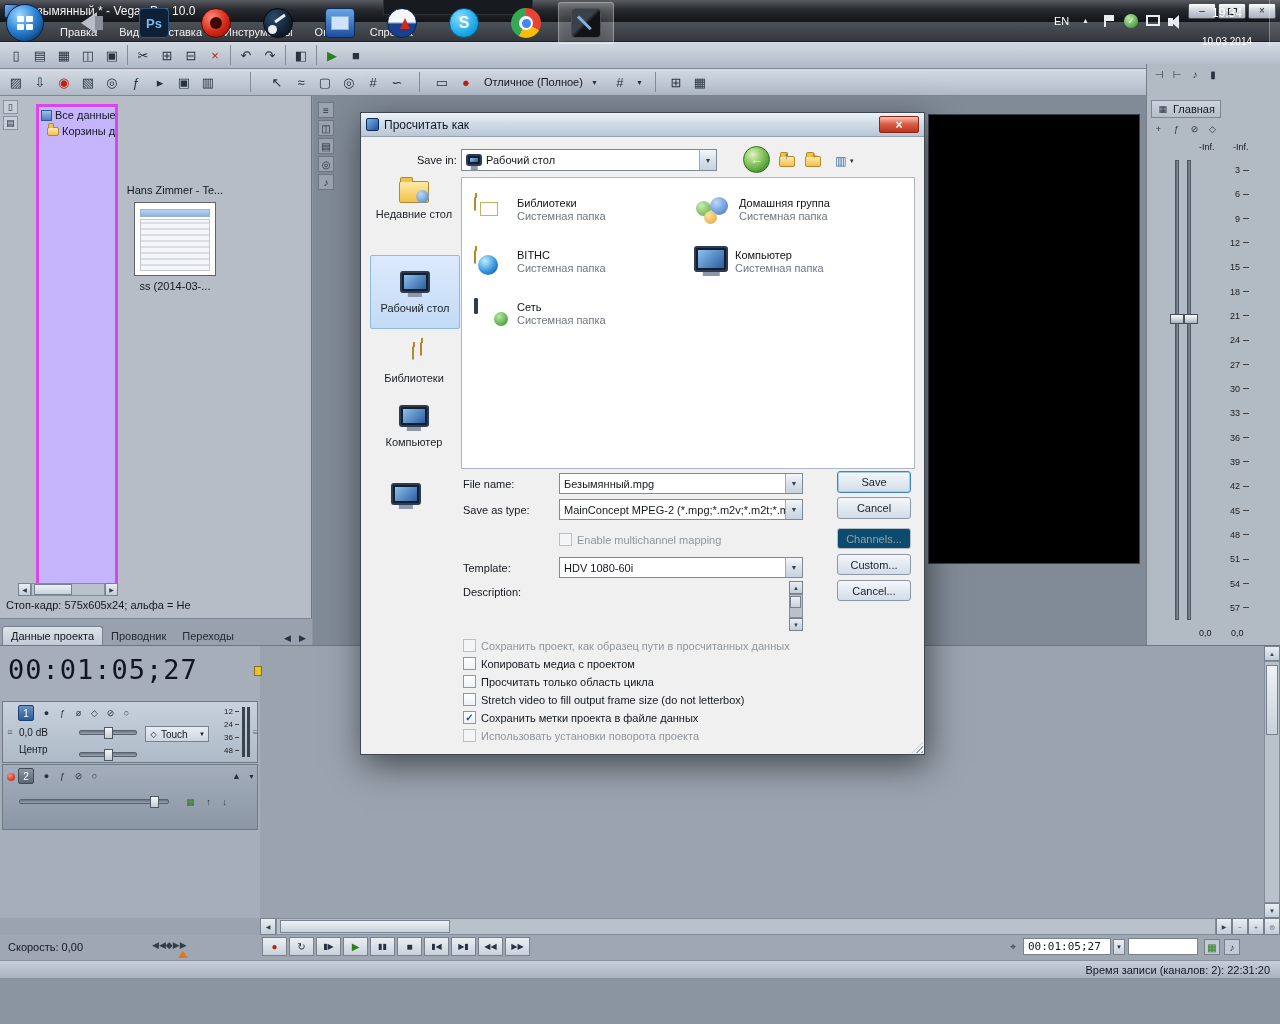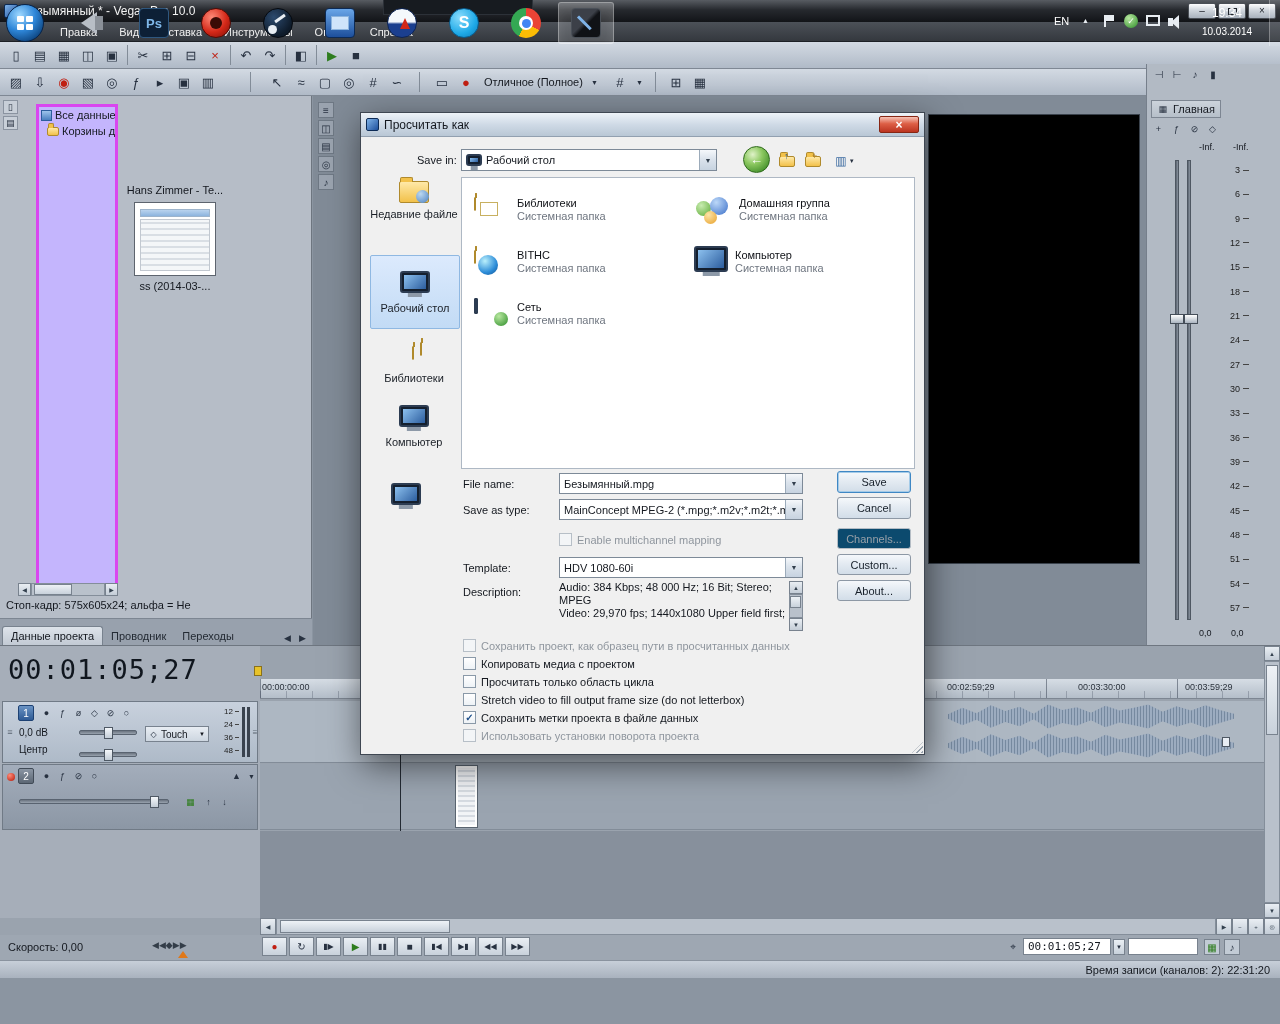--- a/index.html
+++ b/index.html
@@ -355,40 +355,20 @@
         <div class="hslider t" style="left:16px;top:34px;width:150px">
             <span class="hthumb" style="left:130px"></span>
           </div>
         <span class="tile i14 t grn" style="left:180px;top:30px">▦</span>
         <span class="tile i14 t" style="left:198px;top:30px">↑</span>
         <span class="tile i14 t" style="left:214px;top:30px">↓</span>
       </div>
       <div class="t" style="left:254px;top:20px;width:8px;height:10px;background:#e8c32a;border:1px solid #8a711a"></div>
     </div>
 
-    <div class="t" style="left:260px;top:0;width:1004px;height:272px">
-      <div class="t rulerbg" style="left:0;top:33px;width:1004px;height:20px;border-bottom:1px solid #7d8692">
-        <span class="t" style="left:2px;top:3px;font-size:9px;color:#2c333d">00:00:00:00</span>
-        <span class="t" style="left:687px;top:3px;font-size:9px;color:#2c333d">00:02:59;29</span>
-        <span class="t" style="left:818px;top:3px;font-size:9px;color:#2c333d">00:03:30:00</span>
-        <span class="t" style="left:925px;top:3px;font-size:9px;color:#2c333d">00:03:59;29</span>
-      </div>
-      <div class="t" style="left:0;top:55px;width:1004px;height:62px;background:#adb7c2;border-bottom:1px solid #828c98">
-        <div class="wave t" style="left:688px;top:2px;width:286px;height:27px"></div>
-        <div class="wave t" style="left:688px;top:31px;width:286px;height:27px"></div>
-        <div class="t" style="left:962px;top:36px;width:8px;height:10px;background:#e8edf3;border:1px solid #4e5864"></div>
-      </div>
-      <div class="t" style="left:0;top:118px;width:1004px;height:66px;background:#9aa4b0;border-bottom:1px solid #828c98">
-        <div class="t" style="left:195px;top:1px;width:23px;height:63px;background:#fff;border:1px solid #596470;padding:2px">
-          <div style="height:100%;background:repeating-linear-gradient(0deg,#f2f4f7 0 3px,#d6dbe2 3px 5px)"></div>
-        </div>
-      </div>
-      <div class="t" style="left:0;top:185px;width:1004px;height:87px;background:#87909c"></div>
-      <div class="t" style="left:140px;top:33px;width:1px;height:152px;background:#232a33"></div>
-    </div>
 
     <div class="t" style="left:1264px;top:0;width:16px;height:272px;display:flex;flex-direction:column">
       <span class="sba" style="height:15px">▲</span>
       <span class="scrtrack" style="flex:1;position:relative">
           <span class="scrthumb t" style="left:1px;top:3px;width:12px;height:70px"></span>
         </span>
       <span class="sba" style="height:15px">▼</span>
     </div>
 
     <div class="t" style="left:260px;top:272px;width:1020px;height:17px;display:flex">
@@ -457,21 +437,21 @@
     </div>
     <div class="tile t" style="left:467px;top:37px;width:34px;height:22px;gap:2px">
       <span style="font-size:12px;color:#3b6aa0">▥</span>
         <span style="font-size:6px">▼</span>
     </div>
 
     <div class="sideitem" style="left:8px;top:68px">
       <span class="fold" style="width:30px;height:22px;margin-bottom:5px">
           <span class="orb t" style="left:16px;top:8px;width:13px;height:13px;background:radial-gradient(circle at 35% 30%,#bcd8f0,#4a7fc0)"></span>
         </span>
-      <span>Недавние файле</span>
+      <span>Недавние стол</span>
     </div>
     <div class="sideitem" style="left:9px;top:142px;height:74px;background:linear-gradient(#dceafd,#c2dbf5);border:1px solid #8fb8e2;border-radius:2px;justify-content:center">
       <span class="mon" style="width:30px;height:22px;margin-bottom:9px"></span>
       <span>Рабочий стол</span>
     </div>
     <div class="sideitem" style="left:8px;top:228px">
       <span style="position:relative;width:34px;height:26px;margin-bottom:5px">
         <span class="fold t" style="left:0;top:6px;width:28px;height:18px"></span>
         <span class="fold t" style="left:6px;top:2px;width:28px;height:18px;background:linear-gradient(#fff3c8,#f7d476)"></span>
       </span>
@@ -537,24 +517,20 @@
       <span>Enable multichannel mapping</span>
     </div>
 
     <span class="t" style="left:102px;top:449px">Template:</span>
     <div class="combo t" style="left:198px;top:444px;width:244px;height:21px">
       <span class="cv">HDV 1080-60i</span>
       <span class="cd"></span>
     </div>
 
     <span class="t" style="left:102px;top:473px">Description:</span>
-    <div class="t" style="left:198px;top:468px;width:228px;height:50px;overflow:hidden;font-size:11px;line-height:13px">
-      <div>Audio: 384 Kbps; 48 000 Hz; 16 Bit; Stereo; MPEG</div>
-      <div>Video: 29,970 fps; 1440x1080 Upper field first;</div>
-    </div>
     <div class="t" style="left:428px;top:468px;width:14px;height:50px;display:flex;flex-direction:column">
       <span class="sba" style="height:13px">▲</span>
       <span class="scrtrack" style="flex:1;position:relative">
           <span class="scrthumb t" style="left:0;top:1px;width:11px;height:12px"></span>
         </span>
       <span class="sba" style="height:13px">▼</span>
     </div>
 
     <div class="btn7 def t" style="left:476px;top:358px;width:74px;height:22px">
         <span>Save</span>
@@ -562,21 +538,21 @@
     <div class="btn7 t" style="left:476px;top:384px;width:74px;height:22px">
         <span>Cancel</span>
       </div>
     <div class="btn7 dis t" style="left:476px;top:415px;width:74px;height:21px">
         <span>Channels...</span>
       </div>
     <div class="btn7 t" style="left:476px;top:441px;width:74px;height:21px">
         <span>Custom...</span>
       </div>
     <div class="btn7 t" style="left:476px;top:467px;width:74px;height:21px">
-        <span>About...</span>
+        <span>Cancel...</span>
       </div>
 
     <div class="cbrow dis" style="left:102px;top:526px">
       <span class="cb"></span>
       <span>Сохранить проект, как образец пути в просчитанных данных</span>
     </div>
     <div class="cbrow" style="left:102px;top:544px">
       <span class="cb"></span>
       <span>Копировать медиа с проектом</span>
     </div>
@@ -656,18 +632,18 @@
     <span class="t" style="left:1104px;top:15px;width:10px;height:12px;border-left:2px solid #e8edf2">
         <span style="display:block;width:8px;height:6px;background:#e8edf2"></span>
       </span>
     <span class="t orb" style="left:1124px;top:14px;width:14px;height:14px;background:radial-gradient(circle at 35% 30%,#b8e8a0,#2c8c28);color:#fff;font-size:9px;display:flex;align-items:center;justify-content:center">✓</span>
     <span class="t" style="left:1146px;top:15px;width:14px;height:11px;border:2px solid #e8edf2"></span>
     <span class="t" style="left:1168px;top:15px">
       <span style="display:inline-block;width:5px;height:8px;background:#e8edf2;vertical-align:middle"></span><span style="display:inline-block;width:0;height:0;border-top:7px solid transparent;border-bottom:7px solid transparent;border-right:8px solid #e8edf2;margin-left:-2px;vertical-align:middle"></span>
     </span>
     <div class="t" style="left:1192px;top:6px;width:70px;text-align:center;color:#fff">
       <div style="font-size:12px">19:34</div>
-      <div style="font-size:10px;margin-top:6px">10.03.2014</div>
+      <div style="font-size:10px;margin-top:16px">10.03.2014</div>
     </div>
     <div class="t" style="left:1269px;top:0;width:11px;height:46px;background:rgba(255,255,255,.08);border-left:1px solid rgba(255,255,255,.3)"></div>
   </div>
 
 </div>
 
 </body></html>

